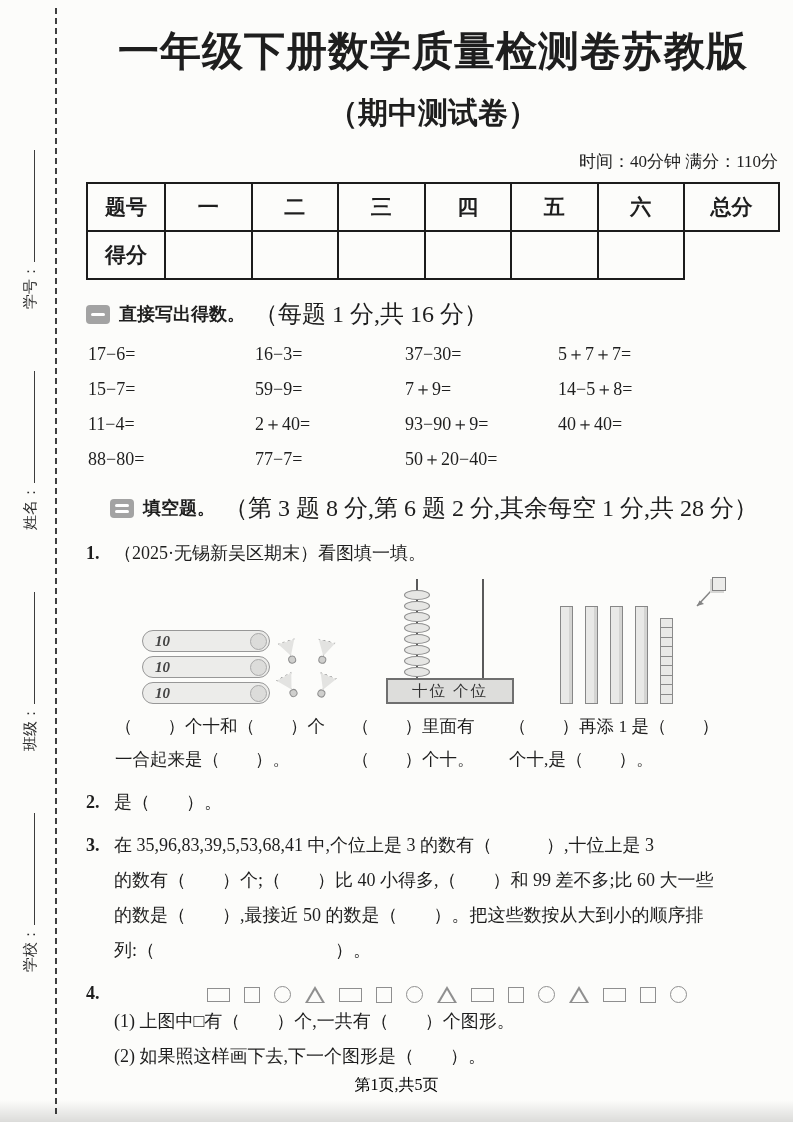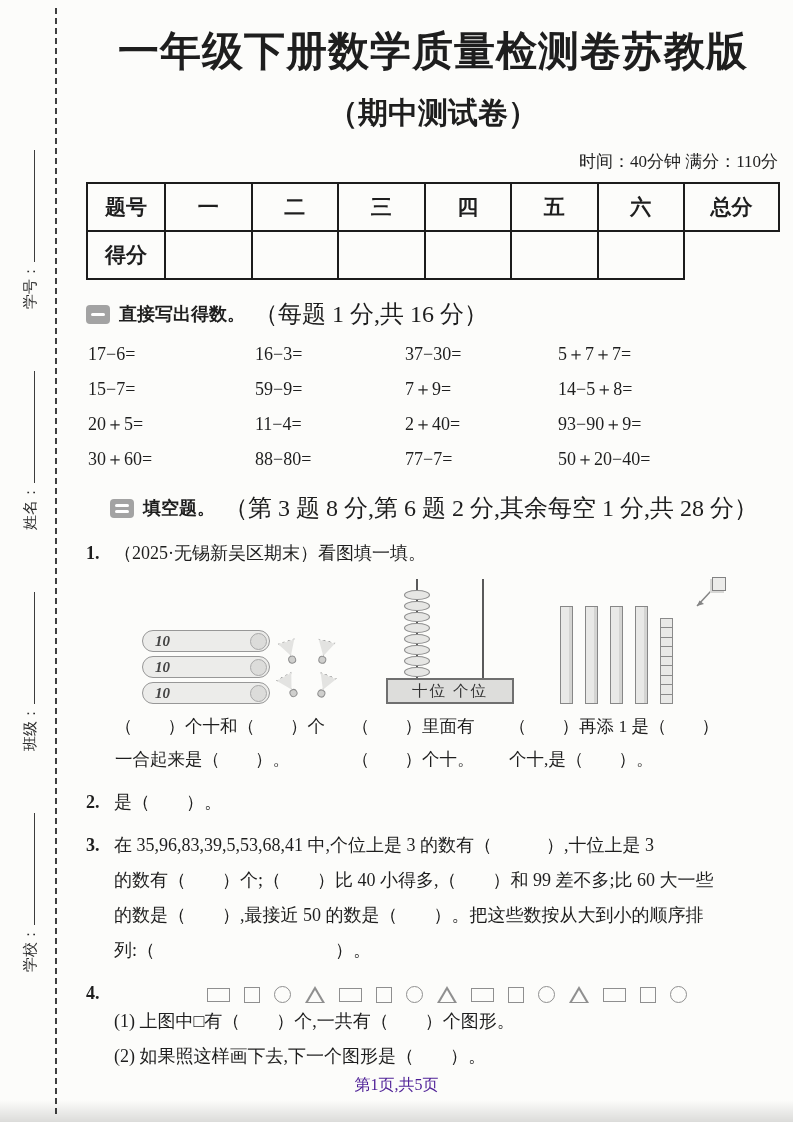--- a/index.html
+++ b/index.html
@@ -99,21 +99,21 @@
   .shape.rect{width:23px;height:14px;}
   .shape.square{width:16px;height:16px;}
   .shape.circle{width:17px;height:17px;border-radius:50%;}
   .shape.triangle{width:0;height:0;border:none;position:relative;
         border-left:10px solid transparent;border-right:10px solid transparent;
         border-bottom:17px solid #8f8f8f;}
   .shape.triangle::after{content:'';position:absolute;left:-7px;top:3.4px;
         border-left:7px solid transparent;border-right:7px solid transparent;
         border-bottom:12px solid #fcfcfa;}
 
-  .footer{position:absolute;left:0;right:0;bottom:26px;text-align:center;font-size:16px;color:#4c1d95;}
+  .footer{position:absolute;left:0;right:0;bottom:26px;text-align:center;font-size:16px;color:#000000;}
 </style>
 </head>
 <body>
 
 <div class="page">
 
   <div class="sidebar">
     <div class="sidebar-fields">
       <span class="sfield">
         <span>学校：</span>
@@ -186,25 +186,24 @@
 
     <div class="prob-grid">
         <span class="prob">17−6=</span>
         <span class="prob">16−3=</span>
         <span class="prob">37−30=</span>
         <span class="prob">5＋7＋7=</span>
         <span class="prob">15−7=</span>
         <span class="prob">59−9=</span>
         <span class="prob">7＋9=</span>
         <span class="prob">14−5＋8=</span>
-        <span class="prob">20＋5=</span>
         <span class="prob">11−4=</span>
         <span class="prob">2＋40=</span>
         <span class="prob">93−90＋9=</span>
-        <span class="prob">30＋60=</span>
+        <span class="prob">40＋40=</span>
         <span class="prob">88−80=</span>
         <span class="prob">77−7=</span>
         <span class="prob">50＋20−40=</span>
       </div>
 
     <div class="sec-head" style="margin-top:22px;padding-left:24px;">
       <svg class="sec-icon" width="24" height="19" viewBox="0 0 24 19">
         <rect x="0" y="0" width="24" height="19" rx="4" fill="#a3a3a3"></rect>
         <rect x="5" y="5" width="14" height="3" rx="1.5" fill="#ffffff"></rect>
         <rect x="5" y="11" width="14" height="3" rx="1.5" fill="#ffffff"></rect>

